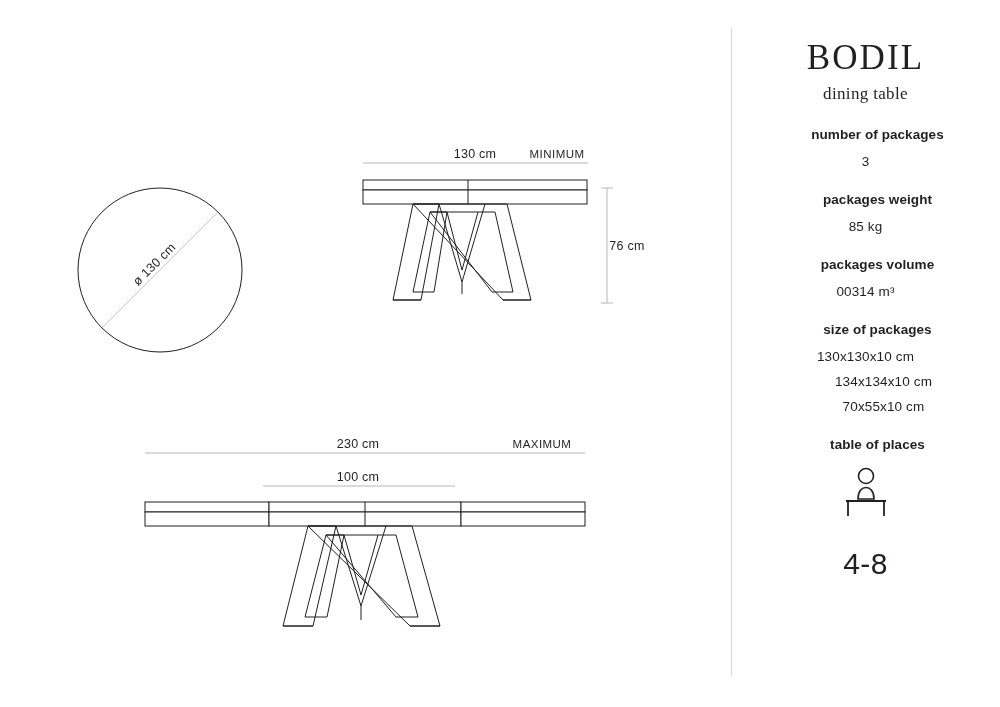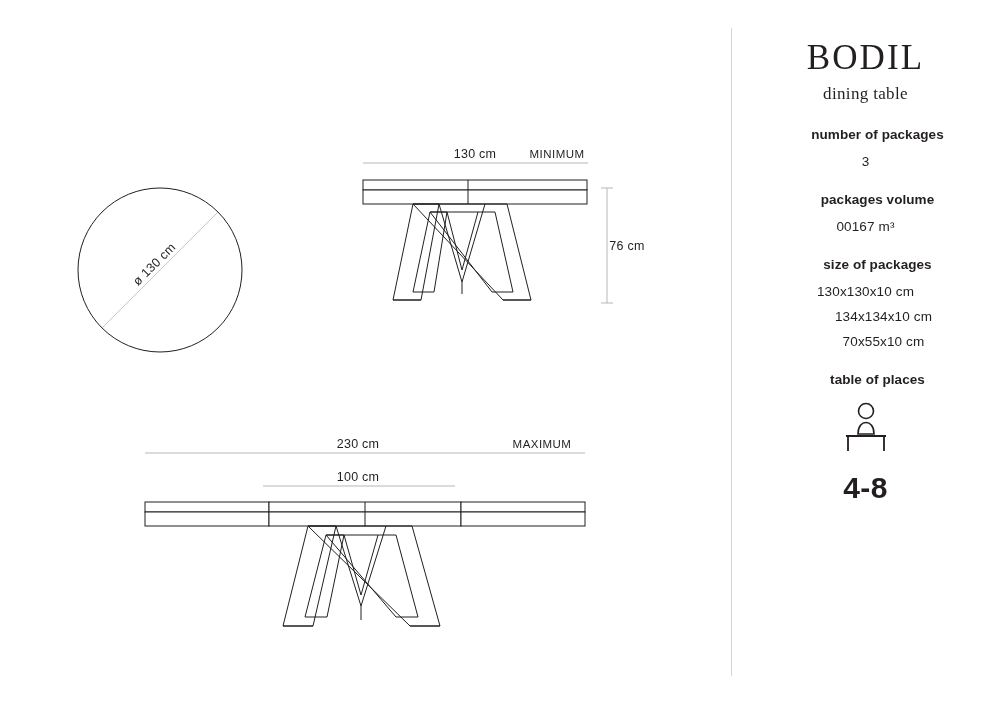--- a/index.html
+++ b/index.html
@@ -86,23 +86,23 @@
     margin-top: 10px;
     padding-left: 36px;
   }
   .places-icon {
     margin-top: 14px;
     display: flex;
     justify-content: center;
   }
   .places-number {
     font-size: 30px;
-    font-weight: bold;
+    font-weight: normal;
     letter-spacing: 0.01em;
-    margin-top: 14px;
+    margin-top: 25px;
   }
 
   
   .drawing {
     position: absolute;
   }
   #top-view { left: 40px; top: 175px; }
   #side-view { left: 335px; top: 130px; }
   #max-view { left: 130px; top: 415px; }
 
@@ -191,24 +191,28 @@
 
   <div class="right-col">
     <div class="product-title">BODIL</div>
     <div class="product-sub">dining table</div>
 
     <div class="spec-block">
       <div class="spec-label">number of packages</div>
       <div class="spec-value">3</div>
     </div>
 
+    <div class="spec-block">
+      <div class="spec-label">packages weight</div>
+      <div class="spec-value">85 kg</div>
+    </div>
 
     <div class="spec-block">
       <div class="spec-label">packages volume</div>
-      <div class="spec-value">00167 m³</div>
+      <div class="spec-value">00314 m³</div>
     </div>
 
     <div class="spec-block">
       <div class="spec-label">size of packages</div>
       <div class="spec-value">130x130x10 cm</div>
       <div class="spec-value">134x134x10 cm</div>
       <div class="spec-value">70x55x10 cm</div>
     </div>
 
     <div class="spec-block">

